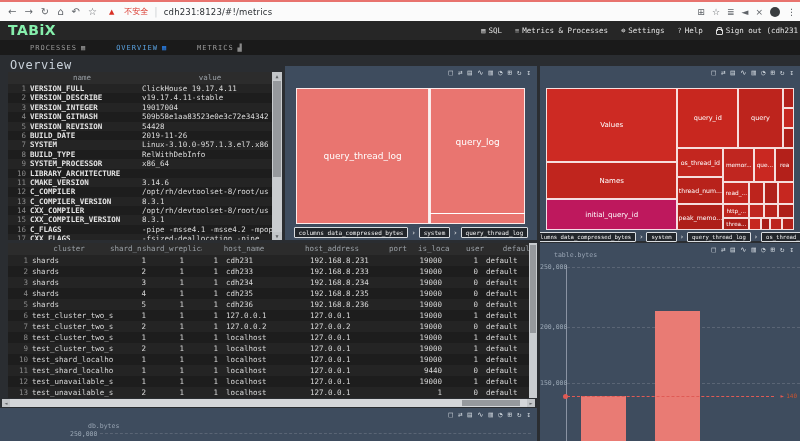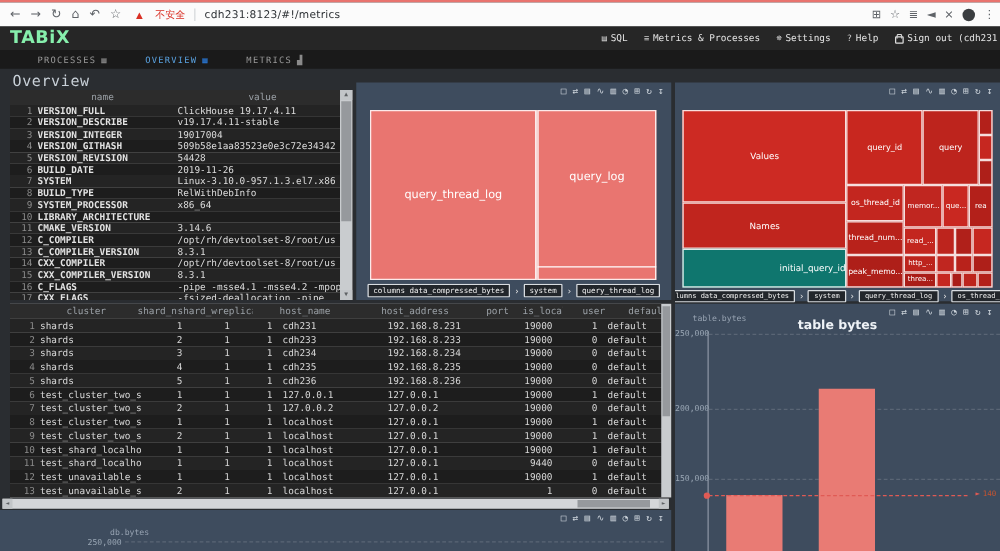--- a/index.html
+++ b/index.html
@@ -36,21 +36,21 @@
   .tab.active .tic{color:#2979d9;}
   #page-title{left:10px;top:58px;font-size:12px;color:#c9d1d9;letter-spacing:.5px;}
   
   .panel{background:#3e4c5e;}
   .picons{position:absolute;right:6px;top:3px;display:flex;gap:5px;}
   .picon{color:#cfd6dd;font-size:7.5px;line-height:8px;}
   .ptitle{position:absolute;left:0;right:0;top:4px;text-align:center;color:#eef2f6;
     font-family:"DejaVu Sans",sans-serif;font-weight:700;font-size:10px;}
   .plegend{position:absolute;color:#97a3b2;font-size:6.5px;}
   
-  .dtable{background:#a3a3a3;overflow:hidden;}
+  .dtable{background:#eab308;overflow:hidden;}
   .thead{display:flex;height:12px;line-height:12px;background:#2c2c2c;color:#9aa0a6;font-size:7.5px;}
   .thead span{text-align:center;overflow:hidden;white-space:nowrap;}
   .vt-row{display:flex;height:9.4px;line-height:9.4px;font-size:7.5px;white-space:nowrap;}
   .vt-row:nth-child(odd){background:#242424;}
   .vt-row:nth-child(even){background:#1d1d1d;}
   .vt-n{width:18px;color:#8b8b8b;text-align:right;padding-right:4px;flex:none;}
   .vt-name{width:112px;color:#e3e3e3;font-weight:700;flex:none;overflow:hidden;}
   .vt-val{flex:1;color:#dcdcdc;overflow:hidden;}
   .ct-row{display:flex;height:11px;line-height:11px;font-size:7.5px;white-space:nowrap;}
   .ct-row:nth-child(odd){background:#242424;}
@@ -300,21 +300,21 @@
         <span class="picon">↻</span>
         <span class="picon">↧</span>
       </div>
     <div class="tm-box" style="left:6px;top:22px;width:248px;height:142px;">
       <div class="tm-cell" style="left:0;top:0;width:53%;height:52%;background:#cd2a23;">
           <span class="tm-label" style="font-size:7px;">Values</span>
         </div>
       <div class="tm-cell" style="left:0;top:52%;width:53%;height:26.5%;background:#c0251e;">
           <span class="tm-label" style="font-size:7px;">Names</span>
         </div>
-      <div class="tm-cell" style="left:0;top:78.5%;width:53%;height:21.5%;background:#0f766e;justify-content:flex-end;">
+      <div class="tm-cell" style="left:0;top:78.5%;width:53%;height:21.5%;background:#be185d;">
           <span class="tm-label" style="font-size:7px;">initial_query_id</span>
         </div>
       <div class="tm-cell" style="left:53%;top:0;width:24.5%;height:42.5%;background:#c8271f;">
           <span class="tm-label" style="font-size:6.5px;">query_id</span>
         </div>
       <div class="tm-cell" style="left:77.5%;top:0;width:18%;height:42.5%;background:#bd241d;">
           <span class="tm-label" style="font-size:6.5px;">query</span>
         </div>
       <div class="tm-cell" style="left:95.5%;top:0;width:4.5%;height:14%;background:#b3201a;"></div>
       <div class="tm-cell" style="left:95.5%;top:14%;width:4.5%;height:14%;background:#c62720;"></div>
@@ -586,21 +586,20 @@
         <span class="picon">□</span>
         <span class="picon">⇄</span>
         <span class="picon">▤</span>
         <span class="picon">∿</span>
         <span class="picon">▥</span>
         <span class="picon">◔</span>
         <span class="picon">⊞</span>
         <span class="picon">↻</span>
         <span class="picon">↧</span>
       </div>
-    <div class="ptitle" style="top:12px;">table bytes</div>
     <span class="plegend" style="left:14px;top:8px;">table.bytes</span>
 
     <div class="abs" style="left:26px;top:22px;bottom:0;width:1px;background:#8a93a3;"></div>
     <span class="tick" style="left:0;top:20px;">250,000</span>
     <span class="tick" style="left:0;top:80px;">200,000</span>
     <span class="tick" style="left:0;top:136px;">150,000</span>
     <div class="gridline" style="left:27px;right:0;top:24px;"></div>
     <div class="gridline" style="left:27px;right:0;top:84px;"></div>
     <div class="gridline" style="left:27px;right:0;top:140px;"></div>
 

